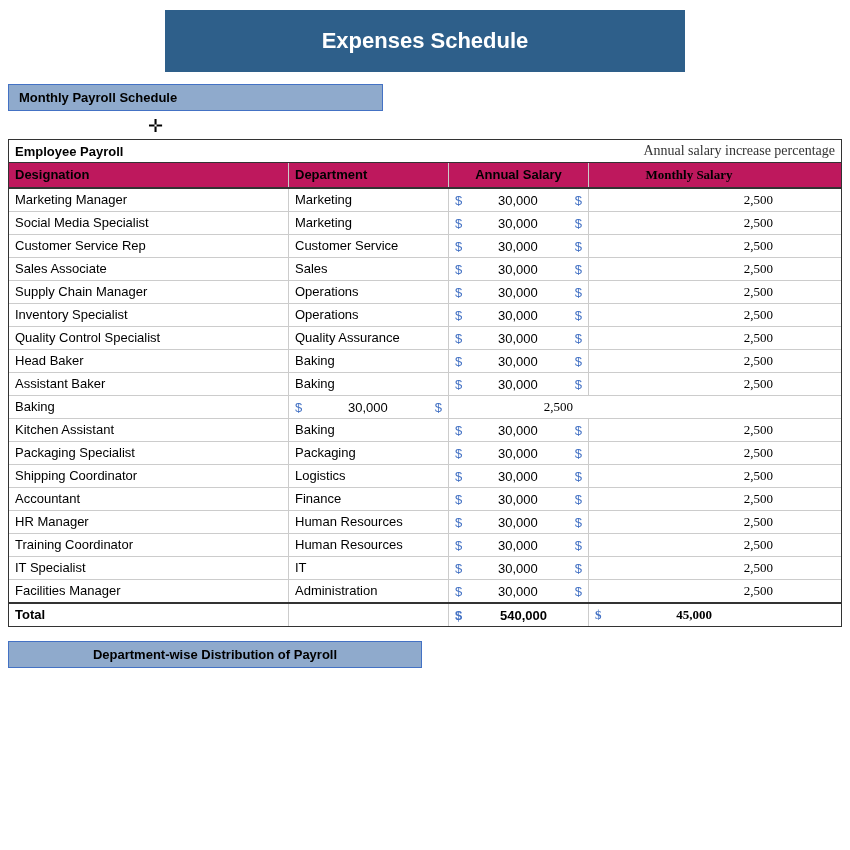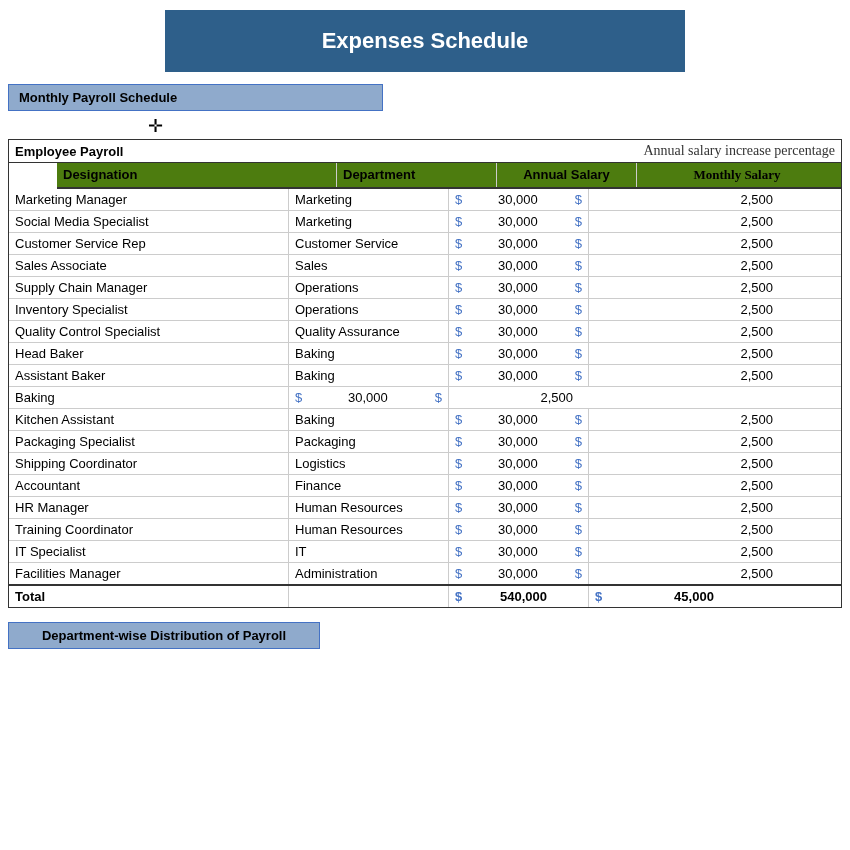--- a/index.html
+++ b/index.html
@@ -72,22 +72,21 @@
       font-size: 14px;
       color: #333;
       font-family: Liberation Serif, serif;
     }
 
     
     .col-headers {
       display: grid;
       grid-template-columns: 280px 160px 140px 200px;
       border-bottom: 2px solid #333;
-      background: #4d7c0f;
-      margin-left: 48px;
+      background: #be185d;
     }
     .col-header {
       font-weight: bold;
       font-size: 13px;
       padding: 4px 6px;
       border-right: 1px solid #ccc;
       text-align: left;
     }
     .col-header:last-child { border-right: none; font-family: Liberation Serif, serif; }
     .col-header.center { text-align: center; }
@@ -103,21 +102,21 @@
       border-top: 2px solid #333;
       font-weight: bold;
     }
 
     .cell {
       padding: 3px 6px;
       border-right: 1px solid #ccc;
       font-size: 13px;
       color: #000;
     }
-    .cell:last-child { border-right: none; }
+    .cell:last-child { border-right: none; font-family: Liberation Serif, serif; }
 
     .cell.currency {
       display: flex;
       align-items: center;
     }
     .cell.currency .dollar {
       min-width: 14px;
       margin-right: 2px;
       color: #4472c4;
     }
@@ -128,21 +127,21 @@
     }
 
     
     .section-header2 {
       background: #8faacc;
       border: 1px solid #4472c4;
       text-align: center;
       padding: 5px 10px;
       font-weight: bold;
       font-size: 13px;
-      width: 312px;
+      width: 414px;
       margin-top: 6px;
     }
 
     .dept-col { color: #000; }
   </style>
 </head>
 <body>
 
 <div class="page-container">
 

